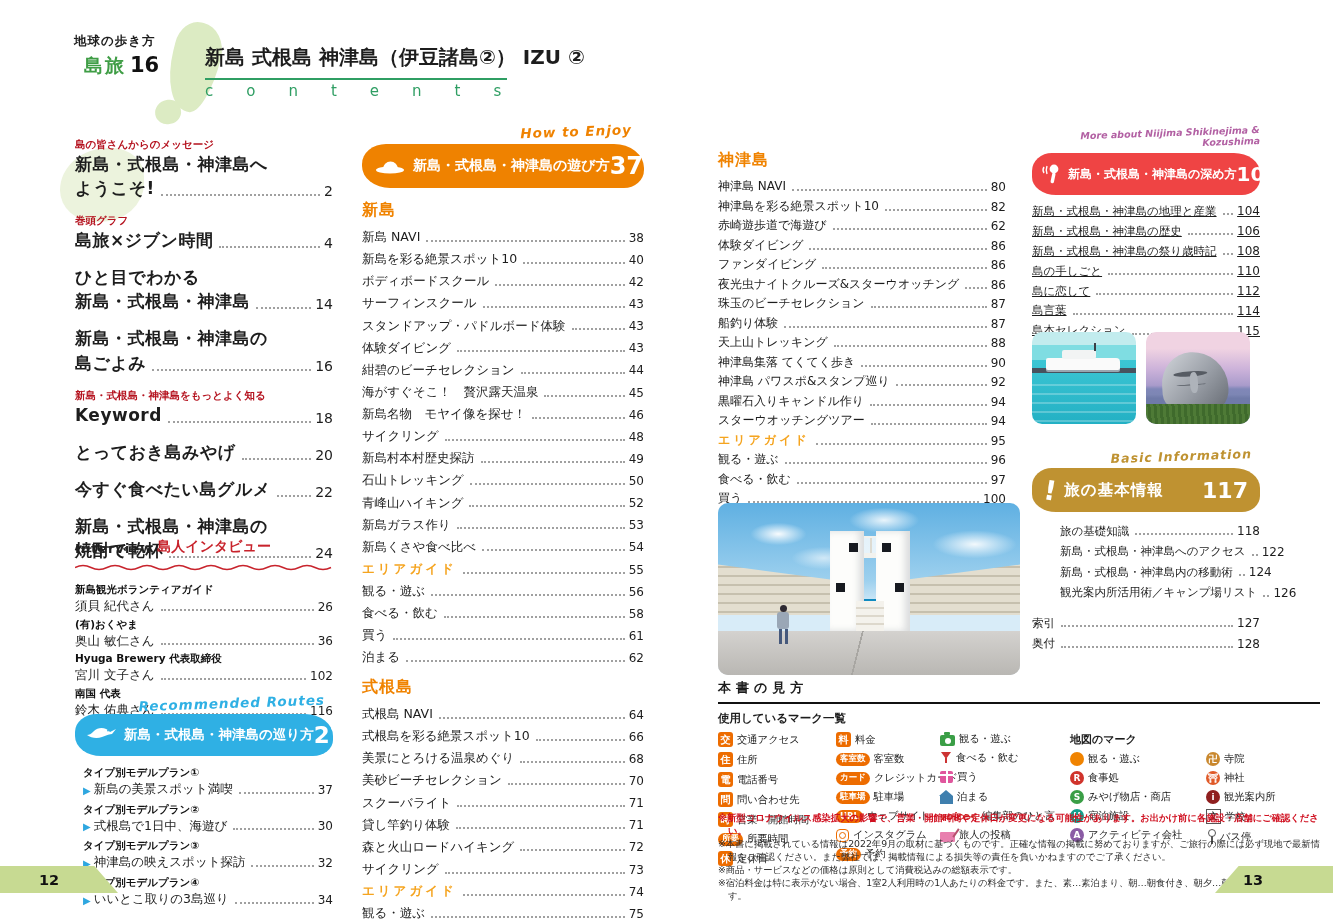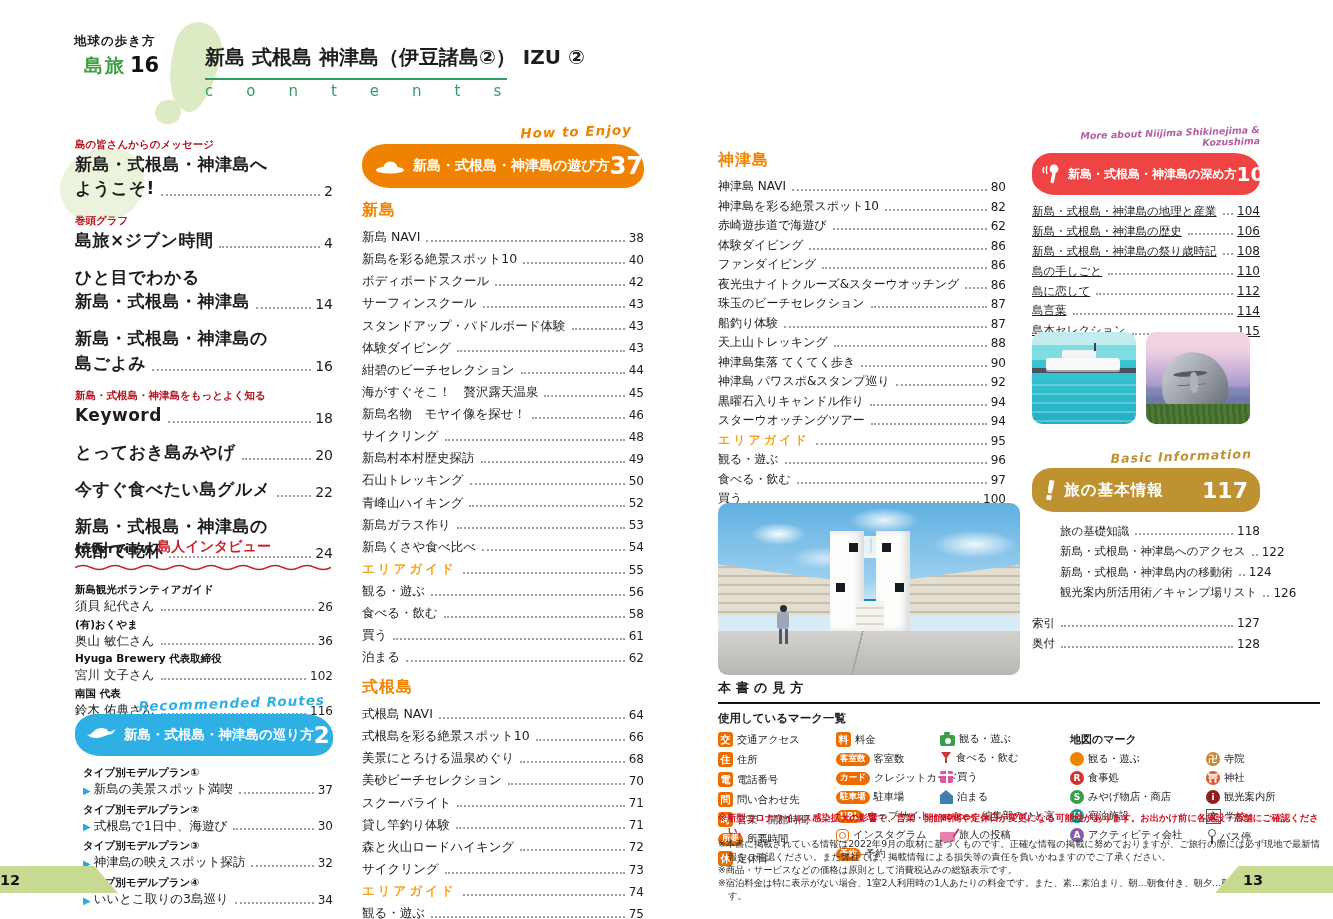--- a/index.html
+++ b/index.html
@@ -156,21 +156,21 @@
   .shape-instagram{width:13px;height:13px;border:1.5px solid #ed6c00;border-radius:4px;box-sizing:border-box;margin-top:1px;}
   .shape-instagram::after{content:"";position:absolute;top:2px;left:2px;width:5px;height:5px;border:1.5px solid #ed6c00;border-radius:50%;}
   
   .notes{position:absolute;left:718px;top:811px;width:606px;}
   .notes .toc-item{margin-bottom:0;}
   .note .line{display:block;}
   .note .lab{white-space:normal;display:block;font-size:9.3px;line-height:1.4;color:#2a2a2a;padding-left:10px;text-indent:-10px;}
   .note.red .lab{color:#d01020;font-weight:bold;}
   
   .tab{position:absolute;top:866px;height:27px;background:#c7da92;display:flex;align-items:center;}
-  .tab-left{left:0;width:118px;clip-path:polygon(0 0,80% 0,100% 100%,0 100%);justify-content:flex-start;padding-right:20px;box-sizing:border-box;}
+  .tab-left{left:0;width:118px;clip-path:polygon(0 0,80% 0,100% 100%,0 100%);justify-content:center;padding-right:20px;box-sizing:border-box;}
   .tab-right{right:0;width:118px;clip-path:polygon(20% 0,100% 0,100% 100%,0 100%);padding-left:28px;box-sizing:border-box;}
   .tab .num{font-size:14.5px;font-weight:bold;color:#111;}
 </style>
 </head>
 <body>
 
 <div class="page">
 
   <div class="isl isl1"></div>
   <div class="isl isl2"></div>

